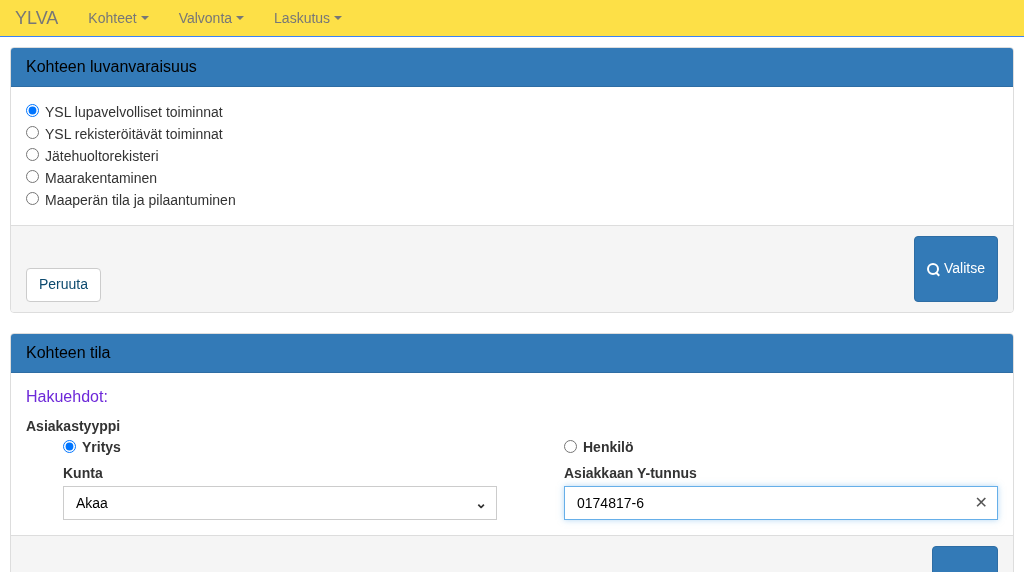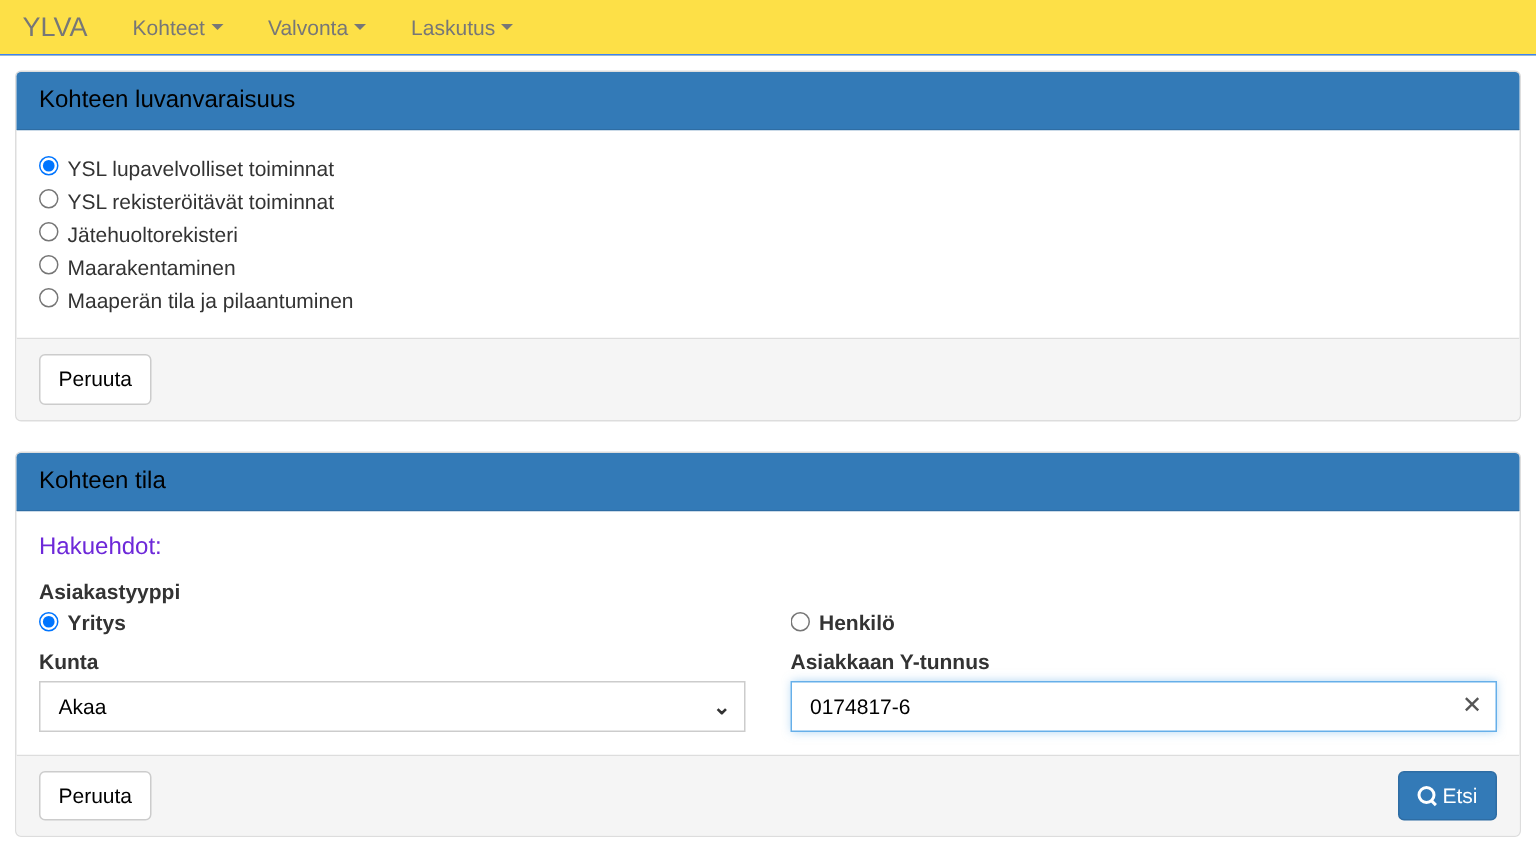--- a/index.html
+++ b/index.html
@@ -98,21 +98,22 @@
       padding: 6px 12px;
       border-radius: 4px;
       font-size: 14px;
       cursor: pointer;
       border: 1px solid transparent;
       line-height: 1.4;
     }
     .btn-default {
       background: #fff;
       border-color: #ccc;
-      color: #000000;
+      color: #0c4a6e;
+      margin-top: 32px;
     }
     .btn-primary {
       background: #337ab7;
       border-color: #2e6da4;
       color: #fff;
     }
     .search-icon {
       display: inline-block;
       width: 12px;
       height: 12px;
@@ -148,20 +149,21 @@
       font-weight: bold;
       display: block;
       margin-bottom: 5px;
     }
     .form-row {
       display: flex;
       gap: 30px;
     }
     .form-col {
       flex: 1;
+      margin-left: 37px;
     }
     .radio-inline {
       display: flex;
       align-items: center;
       gap: 6px;
     }
     .radio-inline label {
       font-weight: bold;
     }
     .form-control {
@@ -256,20 +258,24 @@
         <div class="radio-item">
           <input type="radio" name="luvan" style="">
           <label>Maaperän tila ja pilaantuminen</label>
         </div>
       </div>
     </div>
     <div class="panel-footer">
       <button class="btn btn-default">
         <span>Peruuta</span>
       </button>
+      <button class="btn btn-primary">
+        <span class="search-icon"></span>
+        <span>Valitse</span>
+      </button>
     </div>
   </div>
 
   <div class="panel">
     <div class="panel-heading">Kohteen tila</div>
     <div class="panel-body">
       <div class="section-title">Hakuehdot:</div>
       <div class="form-label mb-5">Asiakastyyppi</div>
       <div class="form-row mb-10">
         <div class="form-col">

